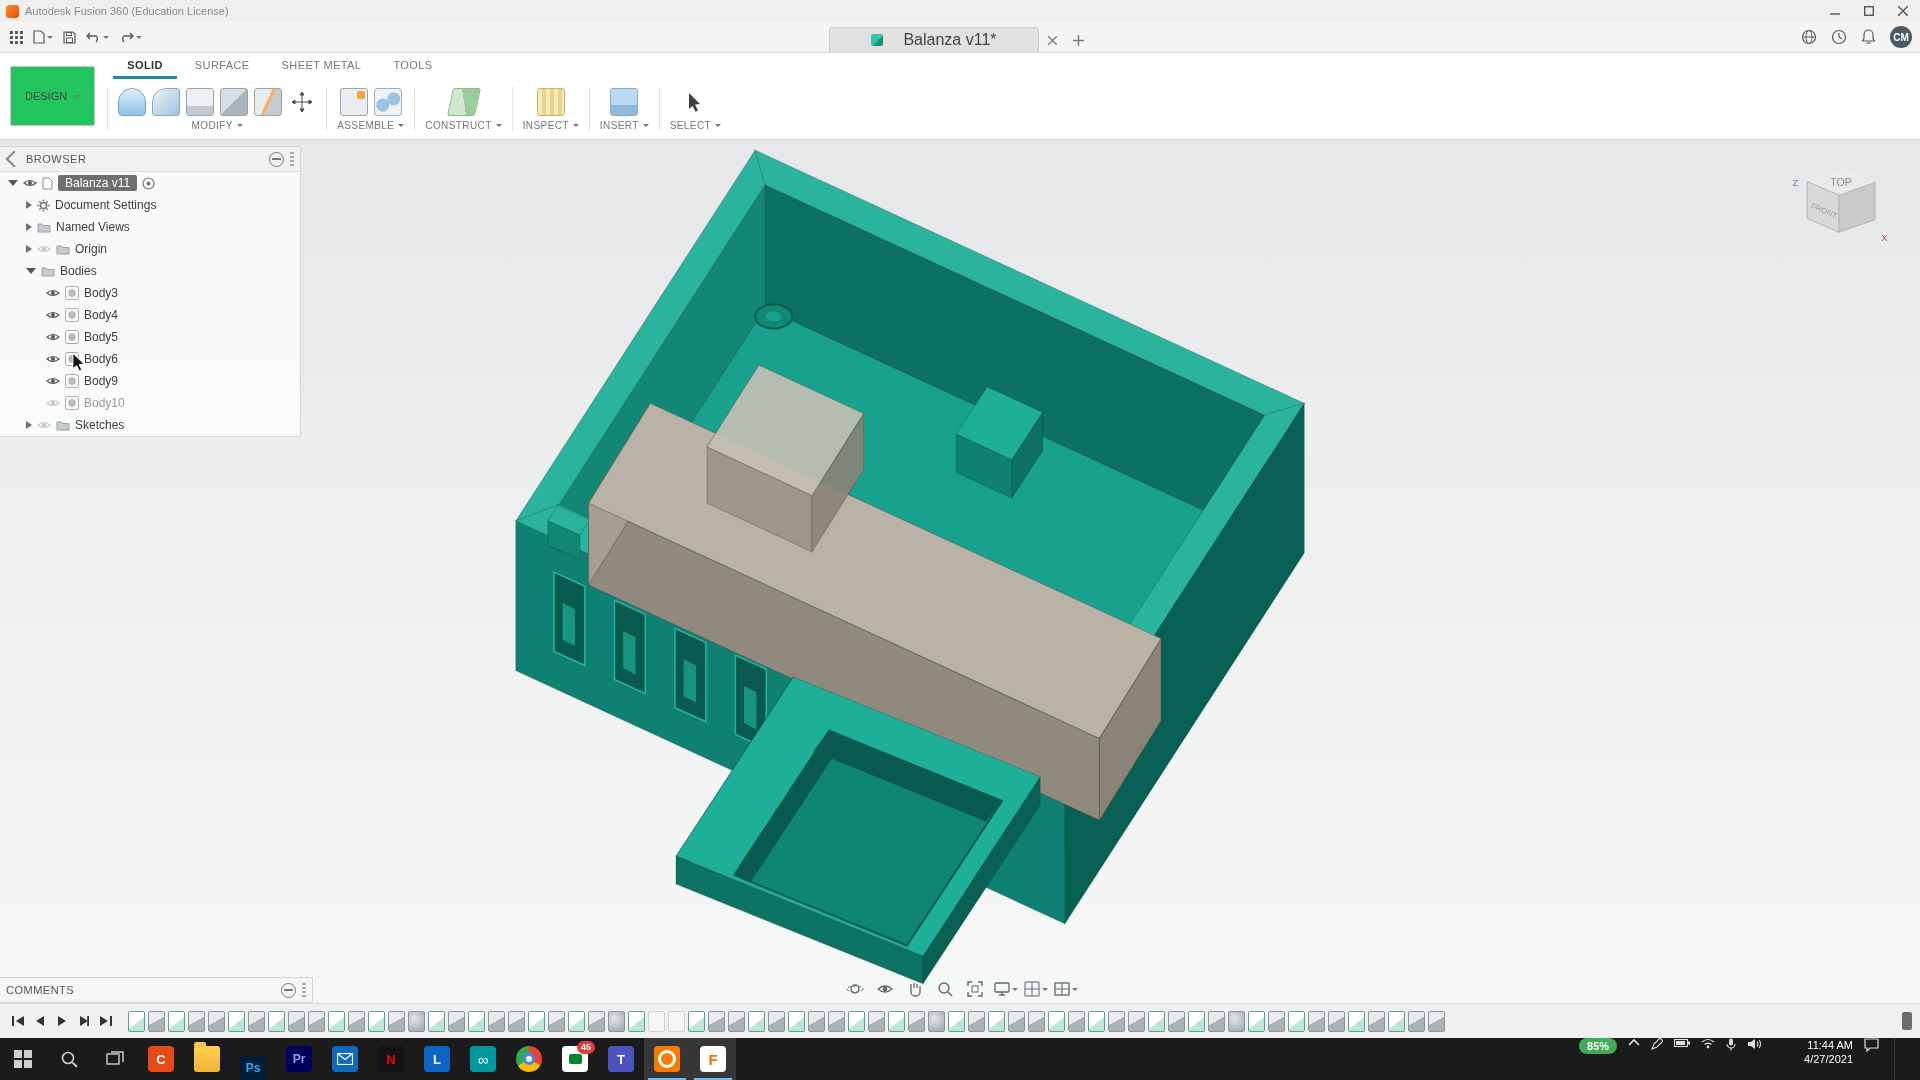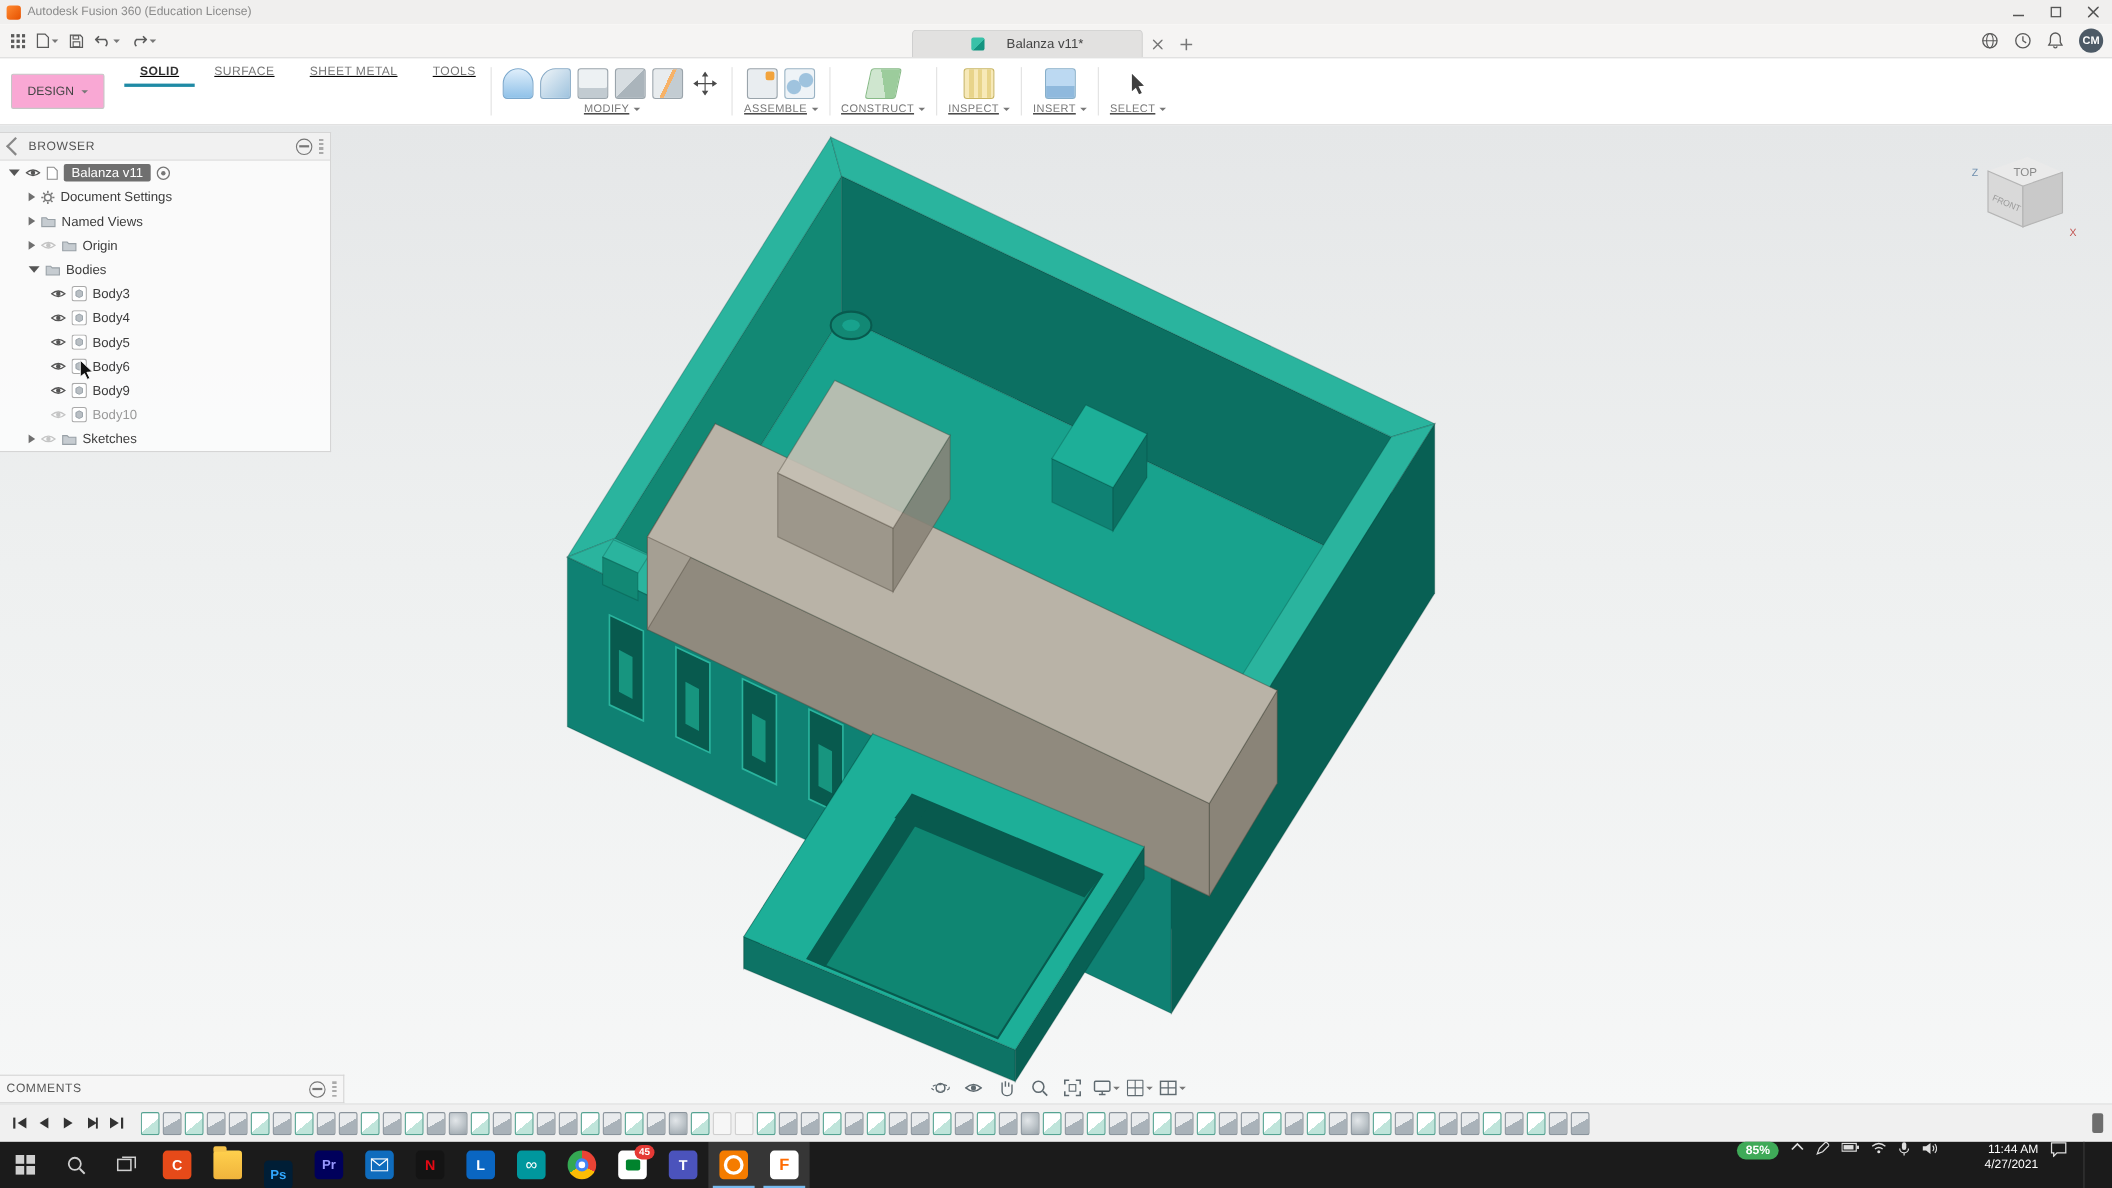--- a/index.html
+++ b/index.html
@@ -15,32 +15,32 @@
   .wc{width:34px;height:100%;display:flex;align-items:center;justify-content:center;color:#555;}
   .wc svg{display:block;}
 
   
   .appbar{height:30px;background:#f5f4f3;border-bottom:1px solid #dcdcdc;display:flex;align-items:center;flex:none;position:relative;}
   .ab-left{display:flex;align-items:center;gap:10px;padding-left:10px;color:#5a5a5a;}
   .ab-ic{display:flex;align-items:center;gap:2px;}
   .car{width:0;height:0;border:3px solid transparent;border-top-color:#777;margin-top:3px;}
   .ab-center{position:absolute;left:50%;transform:translateX(-50%);display:flex;align-items:flex-end;height:100%;}
   .doc-tab{height:24px;margin-bottom:0;background:#e2e1e0;border:1px solid #cfcfcf;border-bottom:none;border-radius:4px 4px 0 0;
-    display:flex;align-items:center;gap:20px;padding:0 29px;font-size:12px;color:#444;min-width:150px;justify-content:center;}
+    display:flex;align-items:center;gap:20px;padding:0 29px;font-size:16px;color:#444;min-width:150px;justify-content:center;}
   .tab-cube{width:12px;height:12px;background:linear-gradient(135deg,#39c1a8 55%,#149480 55%);border-radius:2px;}
   .tab-close,.tab-new{width:26px;height:24px;display:flex;align-items:center;justify-content:center;color:#666;}
   .ab-right{position:absolute;right:8px;display:flex;align-items:center;gap:14px;color:#5a5a5a;}
   .avatar{width:22px;height:22px;border-radius:50%;background:#4d5a66;color:#fff;font-size:10px;font-weight:bold;
     display:flex;align-items:center;justify-content:center;}
 
   
   .ribbon{background:#ffffff;border-bottom:1px solid #d6d6d6;flex:none;display:flex;}
-  .design-btn{margin:10px 12px 10px 10px;border:1px solid #c6c6c6;background:#f9a8d4;border-radius:2px;
-    display:flex;align-items:center;gap:7px;padding:0 14px;font-size:11px;color:#444;height:32px;align-self:center;}
-  .ribbon-main{flex:1;display:flex;flex-direction:row;text-decoration:underline;}
+  .design-btn{margin:10px 12px 10px 10px;border:1px solid #c6c6c6;background:#22c55e;border-radius:2px;
+    display:flex;align-items:center;gap:7px;padding:0 14px;font-size:11px;color:#444;height:60px;align-self:center;}
+  .ribbon-main{flex:1;display:flex;flex-direction:column;}
   .rtabs{display:flex;align-items:flex-end;height:26px;gap:4px;padding-left:6px;}
   .rtab{font-size:11px;color:#777;padding:4px 14px 5px;letter-spacing:.4px;border-bottom:3px solid transparent;}
   .rtab.active{color:#333;font-weight:bold;border-bottom-color:#1f8aa5;}
   .rtools{display:flex;align-items:stretch;height:60px;}
   .rgroup{display:flex;flex-direction:column;align-items:center;justify-content:center;padding:0 10px;gap:4px;}
   .rg-icons{display:flex;gap:6px;align-items:center;}
   .rg-label{display:flex;align-items:center;gap:4px;font-size:10px;color:#777;letter-spacing:.4px;}
   .rdiv{width:1px;background:#e2e2e2;margin:8px 0;}
   .tool{width:28px;height:28px;border-radius:3px;position:relative;flex:none;box-sizing:border-box;}
   .t-sketch{background:linear-gradient(140deg,#ffffff 55%,#cfe9e1 55%);border:1px solid #a5cdc2;}

